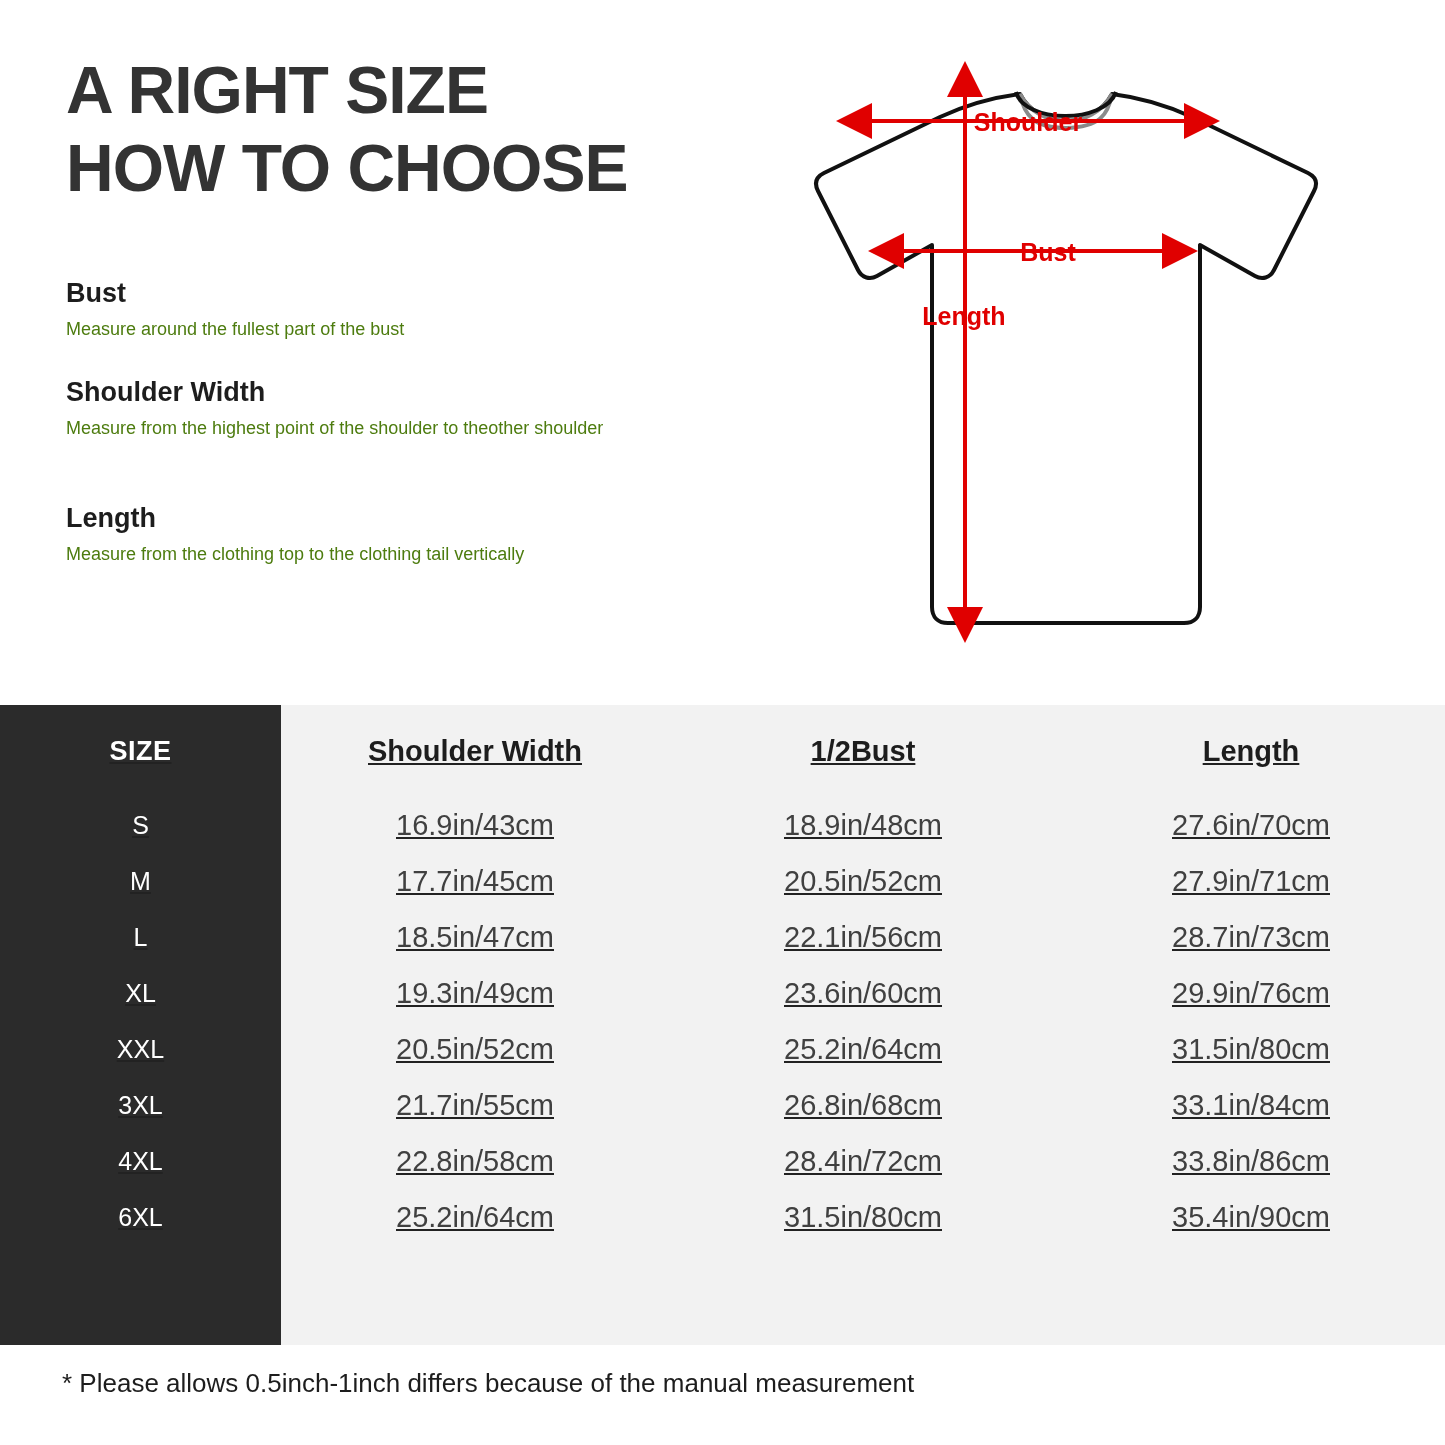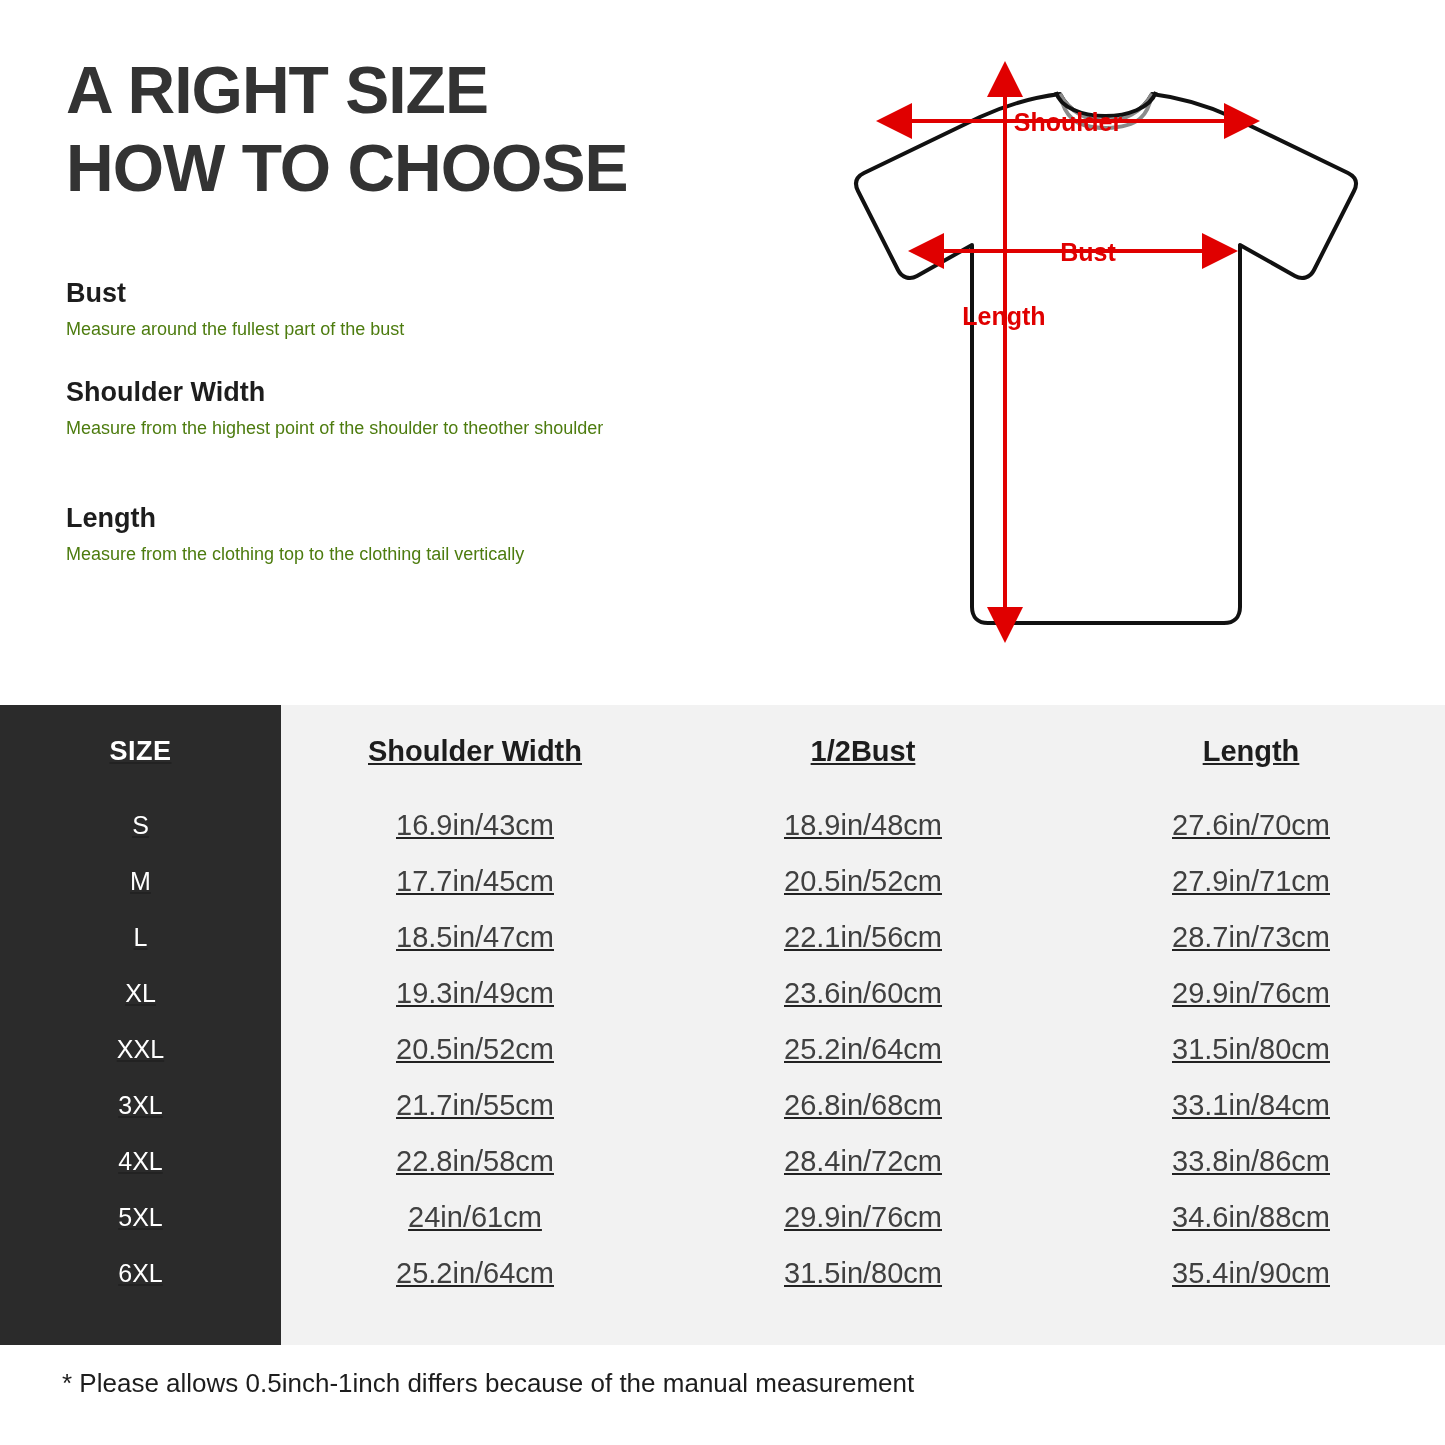--- a/index.html
+++ b/index.html
@@ -54,21 +54,21 @@
     line-height: 1.25;
     color: #4d7c0f;
     font-weight: normal;
   }
   #block-bust { top: 278px; }
   #block-shoulder { top: 377px; }
   #block-length { top: 503px; }
 
   .tee-wrap {
     position: absolute;
-    left: 748px;
+    left: 708px;
     top: 45px;
     width: 640px;
     height: 630px;
   }
   .tee-wrap svg { display: block; }
 
   
   .table-section {
     position: absolute;
     top: 705px;
@@ -277,26 +277,20 @@
           <td class="cell-data">26.8in/68cm</td>
           <td class="cell-data">33.1in/84cm</td>
         </tr>
         <tr>
           <td class="cell-size">4XL</td>
           <td class="cell-data">22.8in/58cm</td>
           <td class="cell-data">28.4in/72cm</td>
           <td class="cell-data">33.8in/86cm</td>
         </tr>
         <tr>
-          <td class="cell-size">5XL</td>
-          <td class="cell-data">24in/61cm</td>
-          <td class="cell-data">29.9in/76cm</td>
-          <td class="cell-data">34.6in/88cm</td>
-        </tr>
-        <tr>
           <td class="cell-size">6XL</td>
           <td class="cell-data">25.2in/64cm</td>
           <td class="cell-data">31.5in/80cm</td>
           <td class="cell-data">35.4in/90cm</td>
         </tr>
       </tbody>
     </table>
   </div>
 
   <div class="footnote">* Please allows 0.5inch-1inch differs because of the  manual measurement</div>

